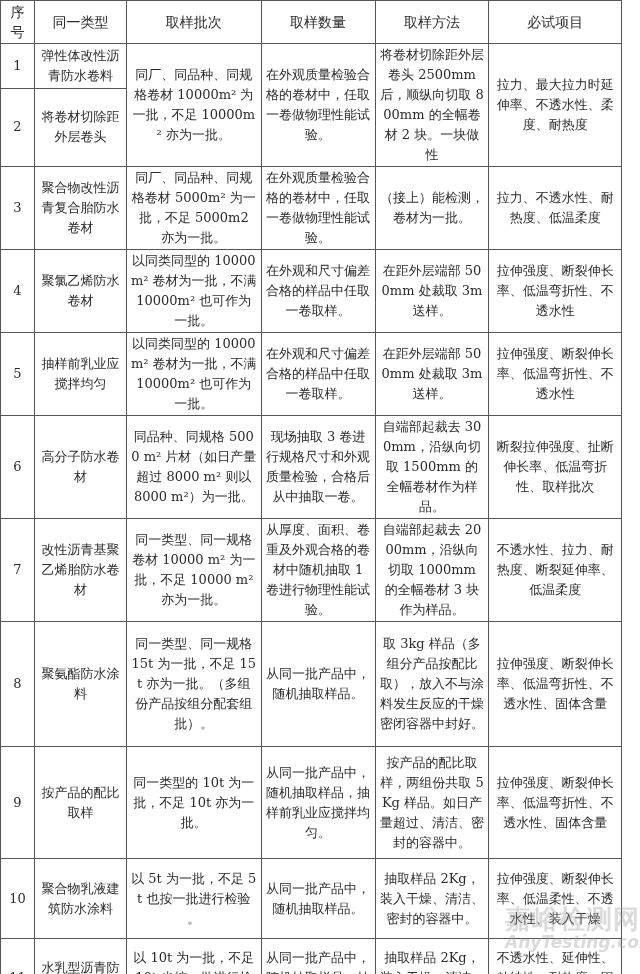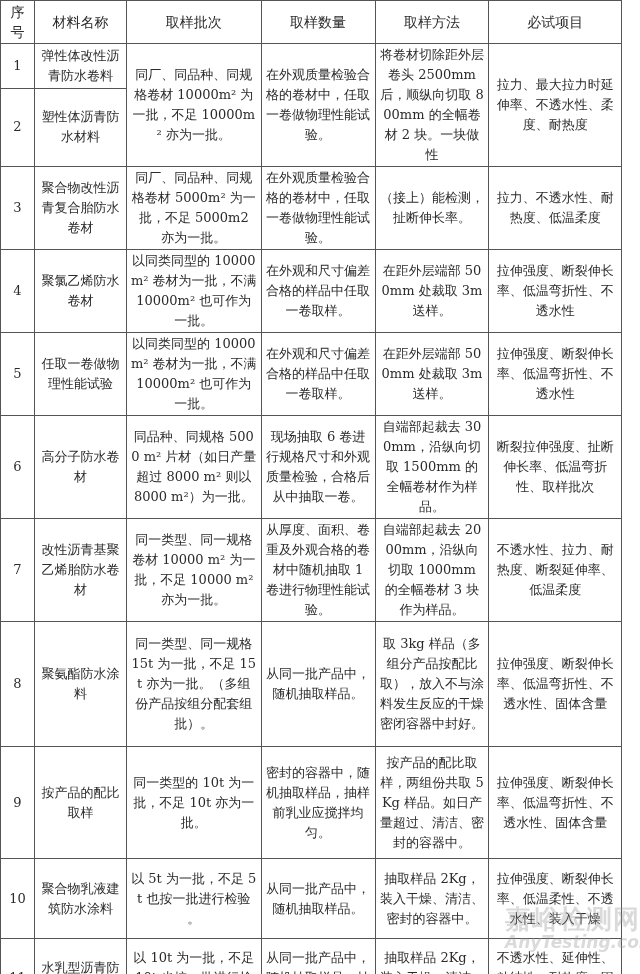--- a/index.html
+++ b/index.html
@@ -27,69 +27,69 @@
       <col class="c1">
       <col class="c2">
       <col class="c3">
       <col class="c4">
       <col class="c5">
       <col class="c6">
     </colgroup>
   <thead>
     <tr>
       <th>序号</th>
-      <th>材料名称</th>
+      <th>同一类型</th>
       <th>取样批次</th>
       <th>取样数量</th>
       <th>取样方法</th>
       <th>必试项目</th>
     </tr>
   </thead>
   <tbody>
     <tr style="height:40px">
       <td>1</td>
       <td>弹性体改性沥青防水卷料</td>
       <td rowspan="2">同厂、同品种、同规格卷材 10000m² 为一批，不足 10000m² 亦为一批。</td>
       <td rowspan="2">在外观质量检验合格的卷材中，任取一卷做物理性能试验。</td>
       <td rowspan="2">将卷材切除距外层卷头 2500mm 后，顺纵向切取 800mm 的全幅卷材 2 块。一块做性</td>
       <td rowspan="2">拉力、最大拉力时延伸率、不透水性、柔度、耐热度</td>
     </tr>
     <tr style="height:75px">
       <td>2</td>
-      <td>塑性体沥青防水材料</td>
+      <td>将卷材切除距外层卷头</td>
     </tr>
     <tr style="height:80px">
       <td>3</td>
       <td>聚合物改性沥青复合胎防水卷材</td>
       <td>同厂、同品种、同规格卷材 5000m² 为一批，不足 5000m2 亦为一批。</td>
       <td>在外观质量检验合格的卷材中，任取一卷做物理性能试验。</td>
-      <td>（接上）能检测，扯断伸长率。</td>
+      <td>（接上）能检测，卷材为一批。</td>
       <td>拉力、不透水性、耐热度、低温柔度</td>
     </tr>
     <tr style="height:75px">
       <td>4</td>
       <td>聚氯乙烯防水卷材</td>
       <td>以同类同型的 10000m² 卷材为一批，不满 10000m² 也可作为一批。</td>
       <td>在外观和尺寸偏差合格的样品中任取一卷取样。</td>
       <td>在距外层端部 500mm 处裁取 3m 送样。</td>
       <td>拉伸强度、断裂伸长率、低温弯折性、不透水性</td>
     </tr>
     <tr style="height:83px">
       <td>5</td>
-      <td>任取一卷做物理性能试验</td>
+      <td>抽样前乳业应搅拌均匀</td>
       <td>以同类同型的 10000m² 卷材为一批，不满 10000m² 也可作为一批。</td>
       <td>在外观和尺寸偏差合格的样品中任取一卷取样。</td>
       <td>在距外层端部 500mm 处裁取 3m 送样。</td>
       <td>拉伸强度、断裂伸长率、低温弯折性、不透水性</td>
     </tr>
     <tr style="height:97px">
       <td>6</td>
       <td>高分子防水卷材</td>
       <td>同品种、同规格 5000 m² 片材（如日产量超过 8000 m² 则以 8000 m²）为一批。</td>
-      <td>现场抽取 6 卷进行规格尺寸和外观质量检验，合格后从中抽取一卷。</td>
+      <td>现场抽取 3 卷进行规格尺寸和外观质量检验，合格后从中抽取一卷。</td>
       <td>自端部起裁去 300mm，沿纵向切取 1500mm 的全幅卷材作为样品。</td>
       <td>断裂拉伸强度、扯断伸长率、低温弯折性、取样批次</td>
     </tr>
     <tr style="height:98px">
       <td>7</td>
       <td>改性沥青基聚乙烯胎防水卷材</td>
       <td>同一类型、同一规格卷材 10000 m² 为一批，不足 10000 m² 亦为一批。</td>
       <td>从厚度、面积、卷重及外观合格的卷材中随机抽取 1 卷进行物理性能试验。</td>
       <td>自端部起裁去 2000mm，沿纵向切取 1000mm 的全幅卷材 3 块作为样品。</td>
       <td>不透水性、拉力、耐热度、断裂延伸率、低温柔度</td>
@@ -99,21 +99,21 @@
       <td>聚氨酯防水涂料</td>
       <td>同一类型、同一规格 15t 为一批，不足 15t 亦为一批。（多组份产品按组分配套组批）。</td>
       <td>从同一批产品中，随机抽取样品。</td>
       <td>取 3kg 样品（多组分产品按配比取），放入不与涂料发生反应的干燥密闭容器中封好。</td>
       <td>拉伸强度、断裂伸长率、低温弯折性、不透水性、固体含量</td>
     </tr>
     <tr style="height:112px">
       <td>9</td>
       <td>按产品的配比取样</td>
       <td>同一类型的 10t 为一批，不足 10t 亦为一批。</td>
-      <td>密封的容器中，随机抽取样品，抽样前乳业应搅拌均匀。</td>
+      <td>从同一批产品中，随机抽取样品，抽样前乳业应搅拌均匀。</td>
       <td>按产品的配比取样，两组份共取 5Kg 样品。如日产量超过、清洁、密封的容器中。</td>
       <td>拉伸强度、断裂伸长率、低温弯折性、不透水性、固体含量</td>
     </tr>
     <tr style="height:80px">
       <td>10</td>
       <td>聚合物乳液建筑防水涂料</td>
       <td>以 5t 为一批，不足 5t 也按一批进行检验 。</td>
       <td>从同一批产品中，随机抽取样品。</td>
       <td>抽取样品 2Kg，装入干燥、清洁、密封的容器中。</td>
       <td>拉伸强度、断裂伸长率、低温柔性、不透水性、装入干燥</td>

